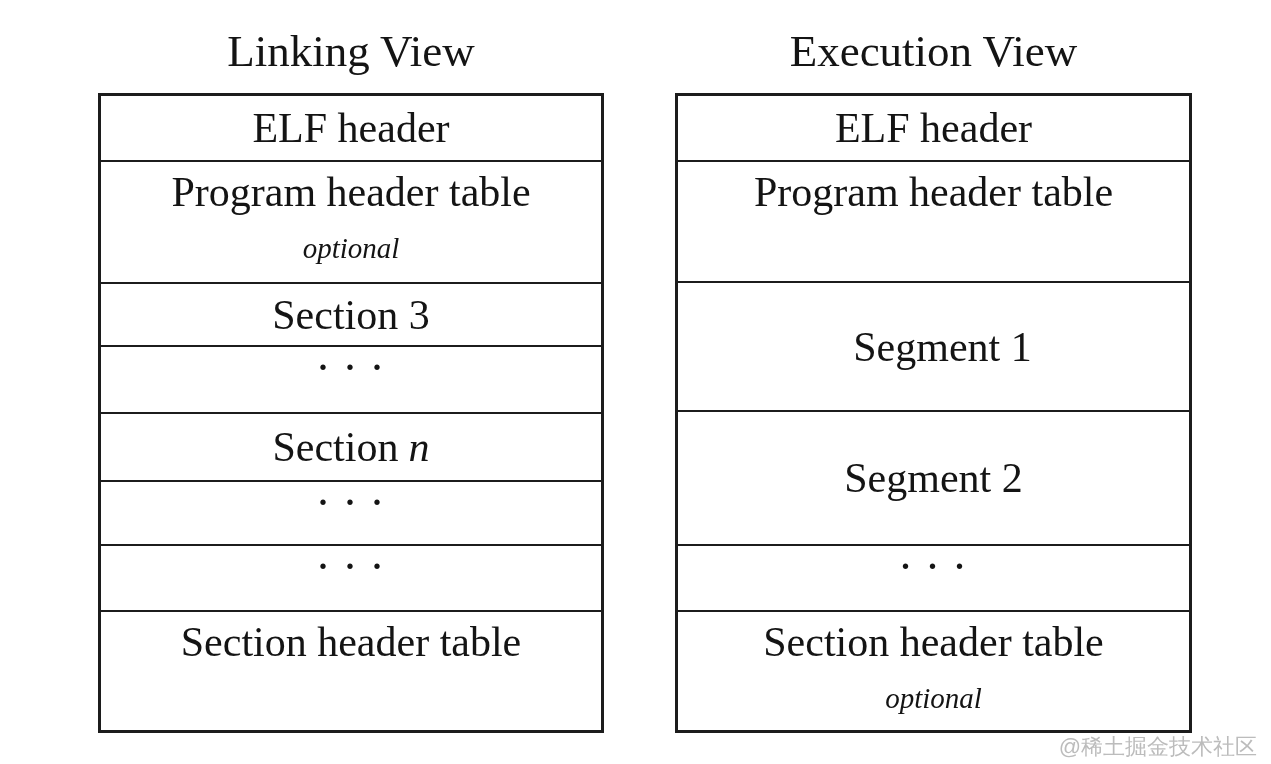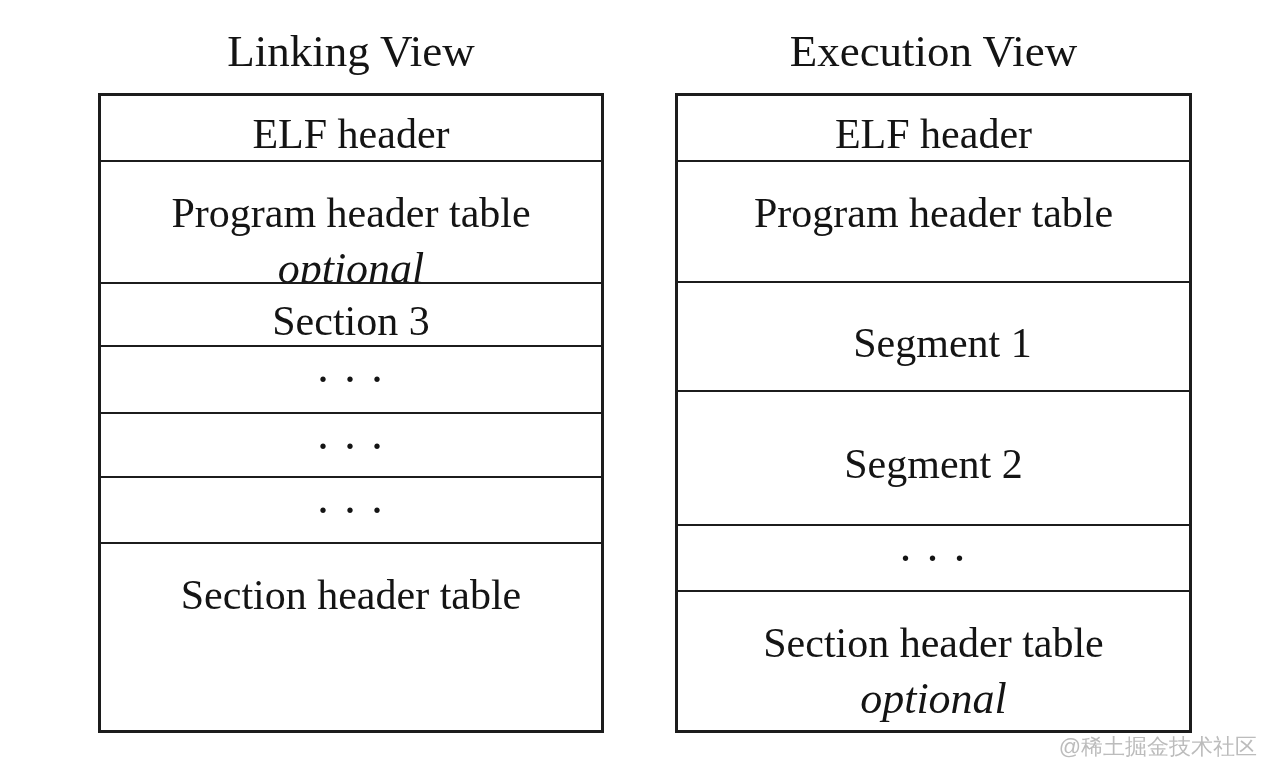--- a/index.html
+++ b/index.html
@@ -46,45 +46,45 @@
     flex-direction: column;
     align-items: center;
     justify-content: center;
     box-sizing: border-box;
     font-size: 42px;
     text-align: center;
     overflow: hidden;
   }
   .row + .row { border-top: 2px solid #1c1c1c; }
 
-  .line { line-height: 56px; white-space: nowrap; margin-top: 12px; }
+  .line { line-height: 56px; white-space: nowrap; }
 
   
-  .row.top { justify-content: flex-start; padding-top: 11px; }
+  .row.top { justify-content: flex-start; padding-top: 2px; }
 
   
   .row.dots { justify-content: flex-start; }
   .row.dots .line {
     font-size: 46px;
     line-height: 16px;
     letter-spacing: 2px;
   }
 
-  .note { font-style: italic; font-size: 44px; line-height: 56px; }
+  .note { font-style: italic; font-size: 29px; line-height: 56px; }
   .suffix { font-style: italic; margin-left: 0.24em; }
 
   
   .h64  { height: 64px; }
   .h66  { height: 66px; }
   .h63  { height: 63px; }
   .h67  { height: 67px; }
   .h68  { height: 68px; }
   .h121 { height: 121px; }
   .h122 { height: 122px; }
-  .h129 { height: 109px; padding-left: 18px; }
+  .h129 { height: 129px; padding-left: 18px; }
   .h134 { height: 134px; text-align: right; }
   .grow { flex: 1 1 auto; text-align: center; }
 
   .watermark {
     position: absolute;
     right: 14px;
     bottom: 4px;
     font-size: 22px;
     line-height: 26px;
     color: #bcbcbc;
@@ -106,20 +106,23 @@
     </div>
     <div class="row h122 top">
       <span class="line">Program header table</span>
       <span class="note">optional</span>
     </div>
     <div class="row h63">
       <span class="line">Section 3</span>
     </div>
     <div class="row h67 dots">
       <span class="line">. . .</span>
+    </div>
+    <div class="row h68">
+      <span class="line"><span>Section</span><i class="suffix">n</i></span>
     </div>
     <div class="row h64 dots">
       <span class="line">. . .</span>
     </div>
     <div class="row h66 dots">
       <span class="line">. . .</span>
     </div>
     <div class="row grow top">
       <span class="line">Section header table</span>
     </div>

